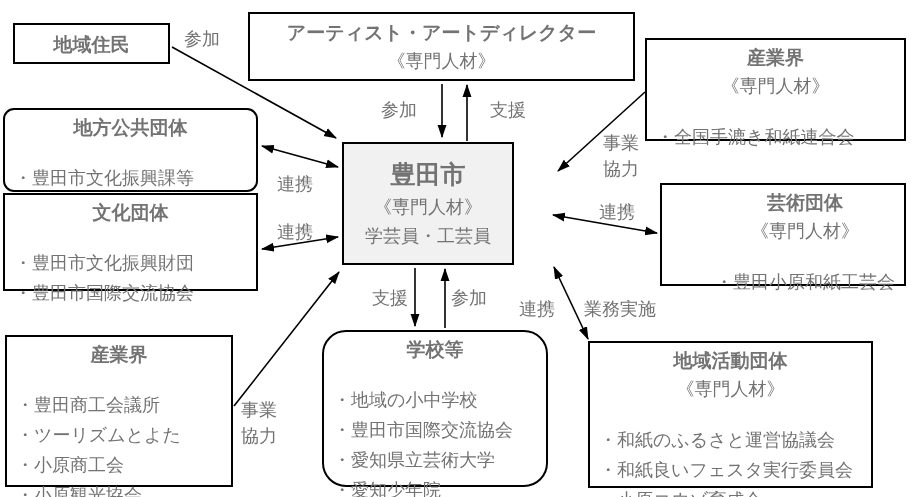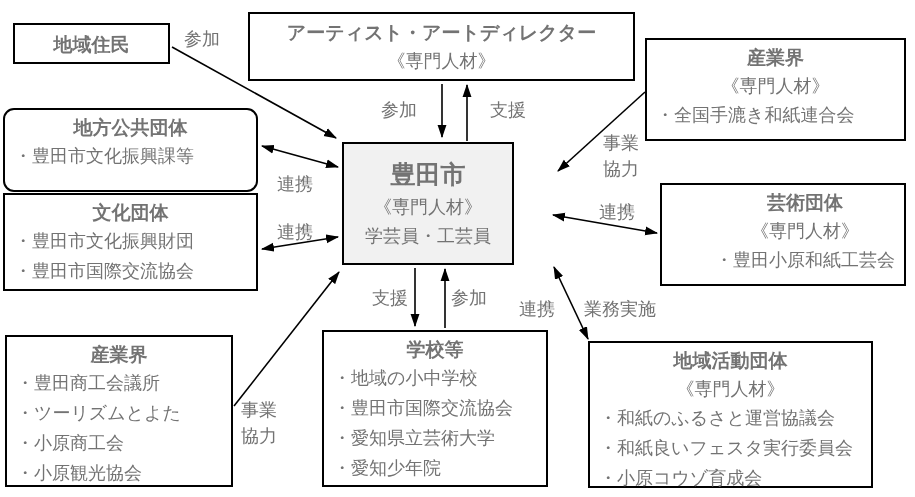--- a/index.html
+++ b/index.html
@@ -11,21 +11,21 @@
   .arrow-layer line{stroke:#000;stroke-width:1.6;}
   .node{
     position:absolute;border:2px solid #000;background:#fff;
     box-sizing:border-box;text-align:center;padding:3px 4px;
   }
   .node.gray{background:#f1f1f1;}
   .node.vcenter{display:flex;flex-direction:column;justify-content:center;}
   .ttl{font-weight:bold;font-size:19px;line-height:28px;}
   .ttl.big{font-size:25px;line-height:34px;}
   .sub{font-size:18px;line-height:29px;}
-  .items{text-align:left;padding-left:5px;}
+  .items{text-align:left;padding-left:5px;margin-top:22px;}
   .item{font-size:18px;line-height:30px;white-space:nowrap;}
   .edge-label{
     position:absolute;font-size:18px;line-height:26px;white-space:nowrap;
   }
   .edge-label.twoline{width:44px;word-break:break-all;white-space:normal;}
 </style>
 </head>
 <body>
 
 <div class="canvas">
@@ -98,21 +98,21 @@
   <div class="node" style="left:5px;top:335px;width:228px;height:152px;">
     <div class="ttl">産業界</div>
     <div class="items">
       <div class="item">・豊田商工会議所</div>
       <div class="item">・ツーリズムとよた</div>
       <div class="item">・小原商工会</div>
       <div class="item">・小原観光協会</div>
     </div>
   </div>
 
-  <div class="node" style="left:322px;top:330px;width:226px;height:157px;">
+  <div class="node" style="left:322px;top:330px;width:226px;height:157px;border-radius:24px;">
     <div class="ttl">学校等</div>
     <div class="items">
       <div class="item">・地域の小中学校</div>
       <div class="item">・豊田市国際交流協会</div>
       <div class="item">・愛知県立芸術大学</div>
       <div class="item">・愛知少年院</div>
     </div>
   </div>
 
   <div class="node" style="left:588px;top:341px;width:285px;height:147px;">

